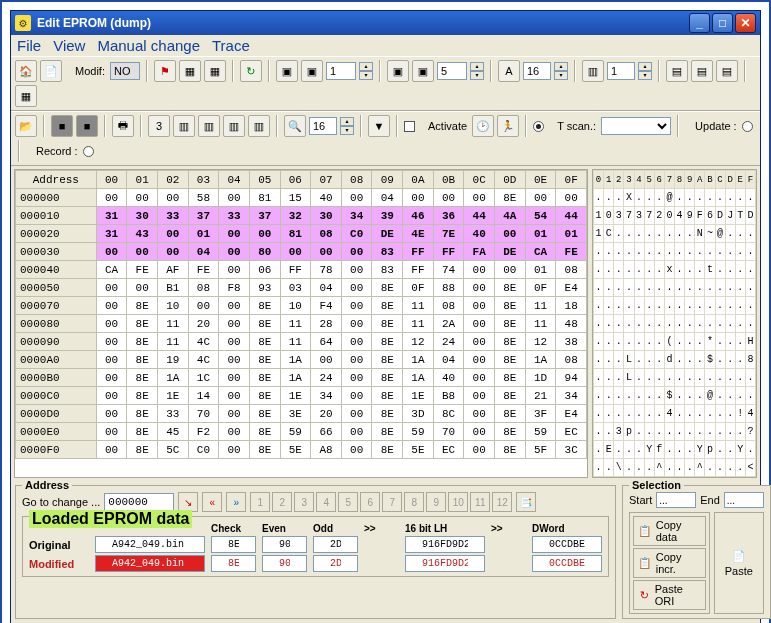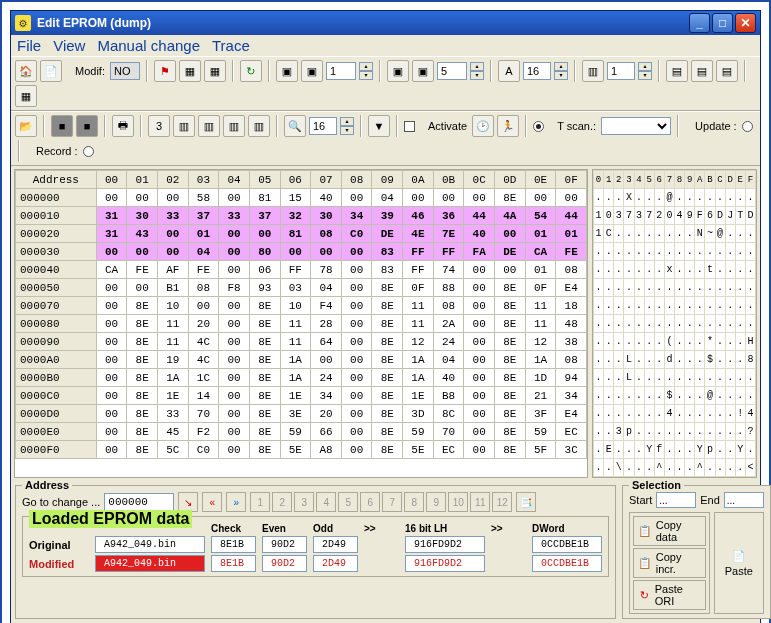--- a/index.html
+++ b/index.html
@@ -44,21 +44,21 @@
 .groupbox > .legend { position: absolute; top: -7px; left: 6px; background: #ece9d8; padding: 0 3px; font-weight: bold; font-size: 11px; }
 .addr-group { flex: 1; }
 .addr-row { display: flex; align-items: center; gap: 4px; margin-bottom: 4px; flex-wrap:wrap;}
 .addr-row input { width: 70px; height: 18px; border:1px solid #7f9db9; font-family:"Courier New",monospace; font-size:11px; padding:0 3px;}
 .nbtn { width:20px; height:20px; border:1px solid #aca899; background:#ece9d8; font-size:10px; display:flex;align-items:center;justify-content:center; cursor:pointer;}
 .nbtn.dis { color:#999; }
 .loaded-group { border:1px solid #aca899; margin-top:4px; padding:6px 6px 4px 6px; position:relative;}
 .loaded-group > .legend { position:absolute; top:-7px; left:6px; background:#bef264; padding:0 3px; font-weight:bold; font-size:16px;}
 .data-grid { display:grid; grid-template-columns: 60px 110px 45px 45px 45px 35px 80px 35px 70px; gap:2px 6px; align-items:center; font-size:11px;}
 .data-grid .hdr { font-weight:bold; text-align:left; font-size:10px; }
-.data-grid input { height:17px; border:1px solid #7f9db9; font-family:"Courier New",monospace; font-size:10px; padding:0 8px; width:100%;}
+.data-grid input { height:17px; border:1px solid #7f9db9; font-family:"Courier New",monospace; font-size:10px; padding:0 16px; width:100%;}
 .data-grid input.red { background:#e02020; color:#fff; }
 .data-grid .lblb { font-weight:bold; }
 .data-grid .redtxt input { color:#c02020;}
 
 .sel-group { width: 165px; display:flex; flex-direction:column; gap:4px;}
 .sel-row { display:flex; gap:4px; align-items:center; font-size:11px;}
 .sel-row input{ width:40px; height:16px; border:1px solid #7f9db9; font-size:10px; padding:0 2px;}
 .sel-btns { border:1px solid #aca899; padding:3px; display:flex; flex-direction:column; gap:2px;}
 .sel-btn { display:flex; align-items:center; gap:4px; border:1px solid #aca899; background:#ece9d8; padding:2px 4px; cursor:pointer; font-size:11px;}
 .sel-btn .ic { width:14px; height:14px; display:flex; align-items:center; justify-content:center; font-size:11px;}

